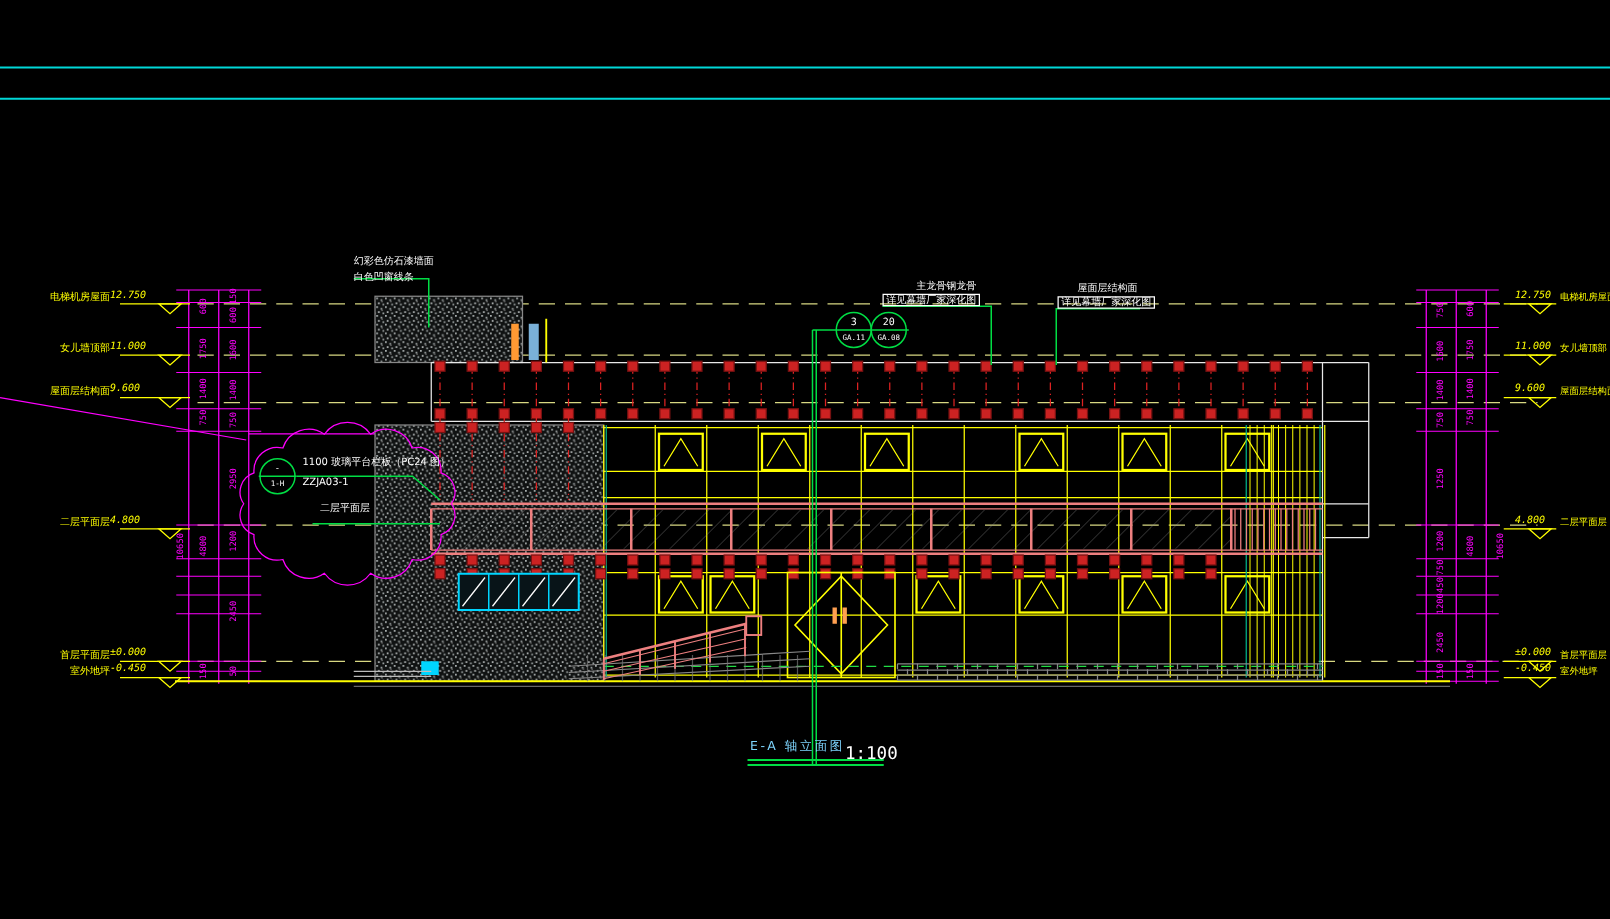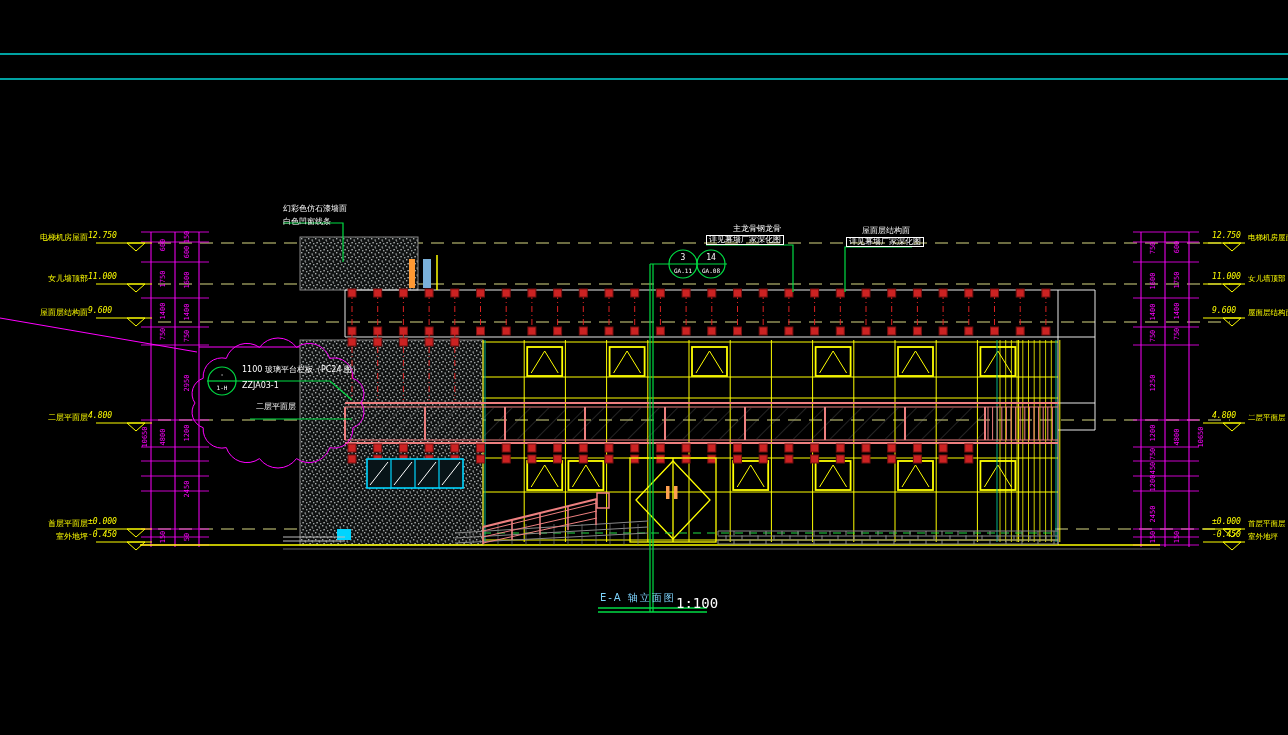--- a/index.html
+++ b/index.html
@@ -536,21 +536,21 @@
 <div class="txt ann" style="left:733px;top:225px">主龙骨钢龙骨</div>
 <div class="txt ann ann-box" style="left:706px;top:235px">详见幕墙厂家深化图</div>
 <div class="txt ann" style="left:862px;top:227px">屋面层结构面</div>
 <div class="txt ann ann-box" style="left:846px;top:237px">详见幕墙厂家深化图</div>
 <div class="txt ann" style="left:242px;top:366px">1100 玻璃平台栏板（PC24 图）</div>
 <div class="txt ann" style="left:242px;top:382px">ZZJA03-1</div>
 <div class="txt ann" style="left:256px;top:403px">二层平面层</div>
 
 <div class="txt bub" style="left:683px;top:258px;font-size:8px">3</div>
 <div class="txt bub" style="left:683px;top:271px;font-size:6px">GA.11</div>
-<div class="txt bub" style="left:711px;top:258px;font-size:8px">14</div>
+<div class="txt bub" style="left:711px;top:258px;font-size:8px">20</div>
 <div class="txt bub" style="left:711px;top:271px;font-size:6px">GA.08</div>
 <div class="txt bub" style="left:222px;top:375px;font-size:7px">-</div>
 <div class="txt bub" style="left:222px;top:388px;font-size:6px">1-H</div>
 
 <div class="txt title-txt" style="left:600px;top:593px">E-A 轴立面图</div>
 <div class="txt scale-txt" style="left:676px;top:596px">1:100</div>
 
 <div class="txt lvl-label" style="left: 24px; top: 234px;">电梯机房屋面</div>
     <div class="txt lvl-val" style="left: 88px; top: 232px;">12.750</div>
     <div class="txt lvl-val" style="left: 1212px; top: 232px;">12.750</div>

